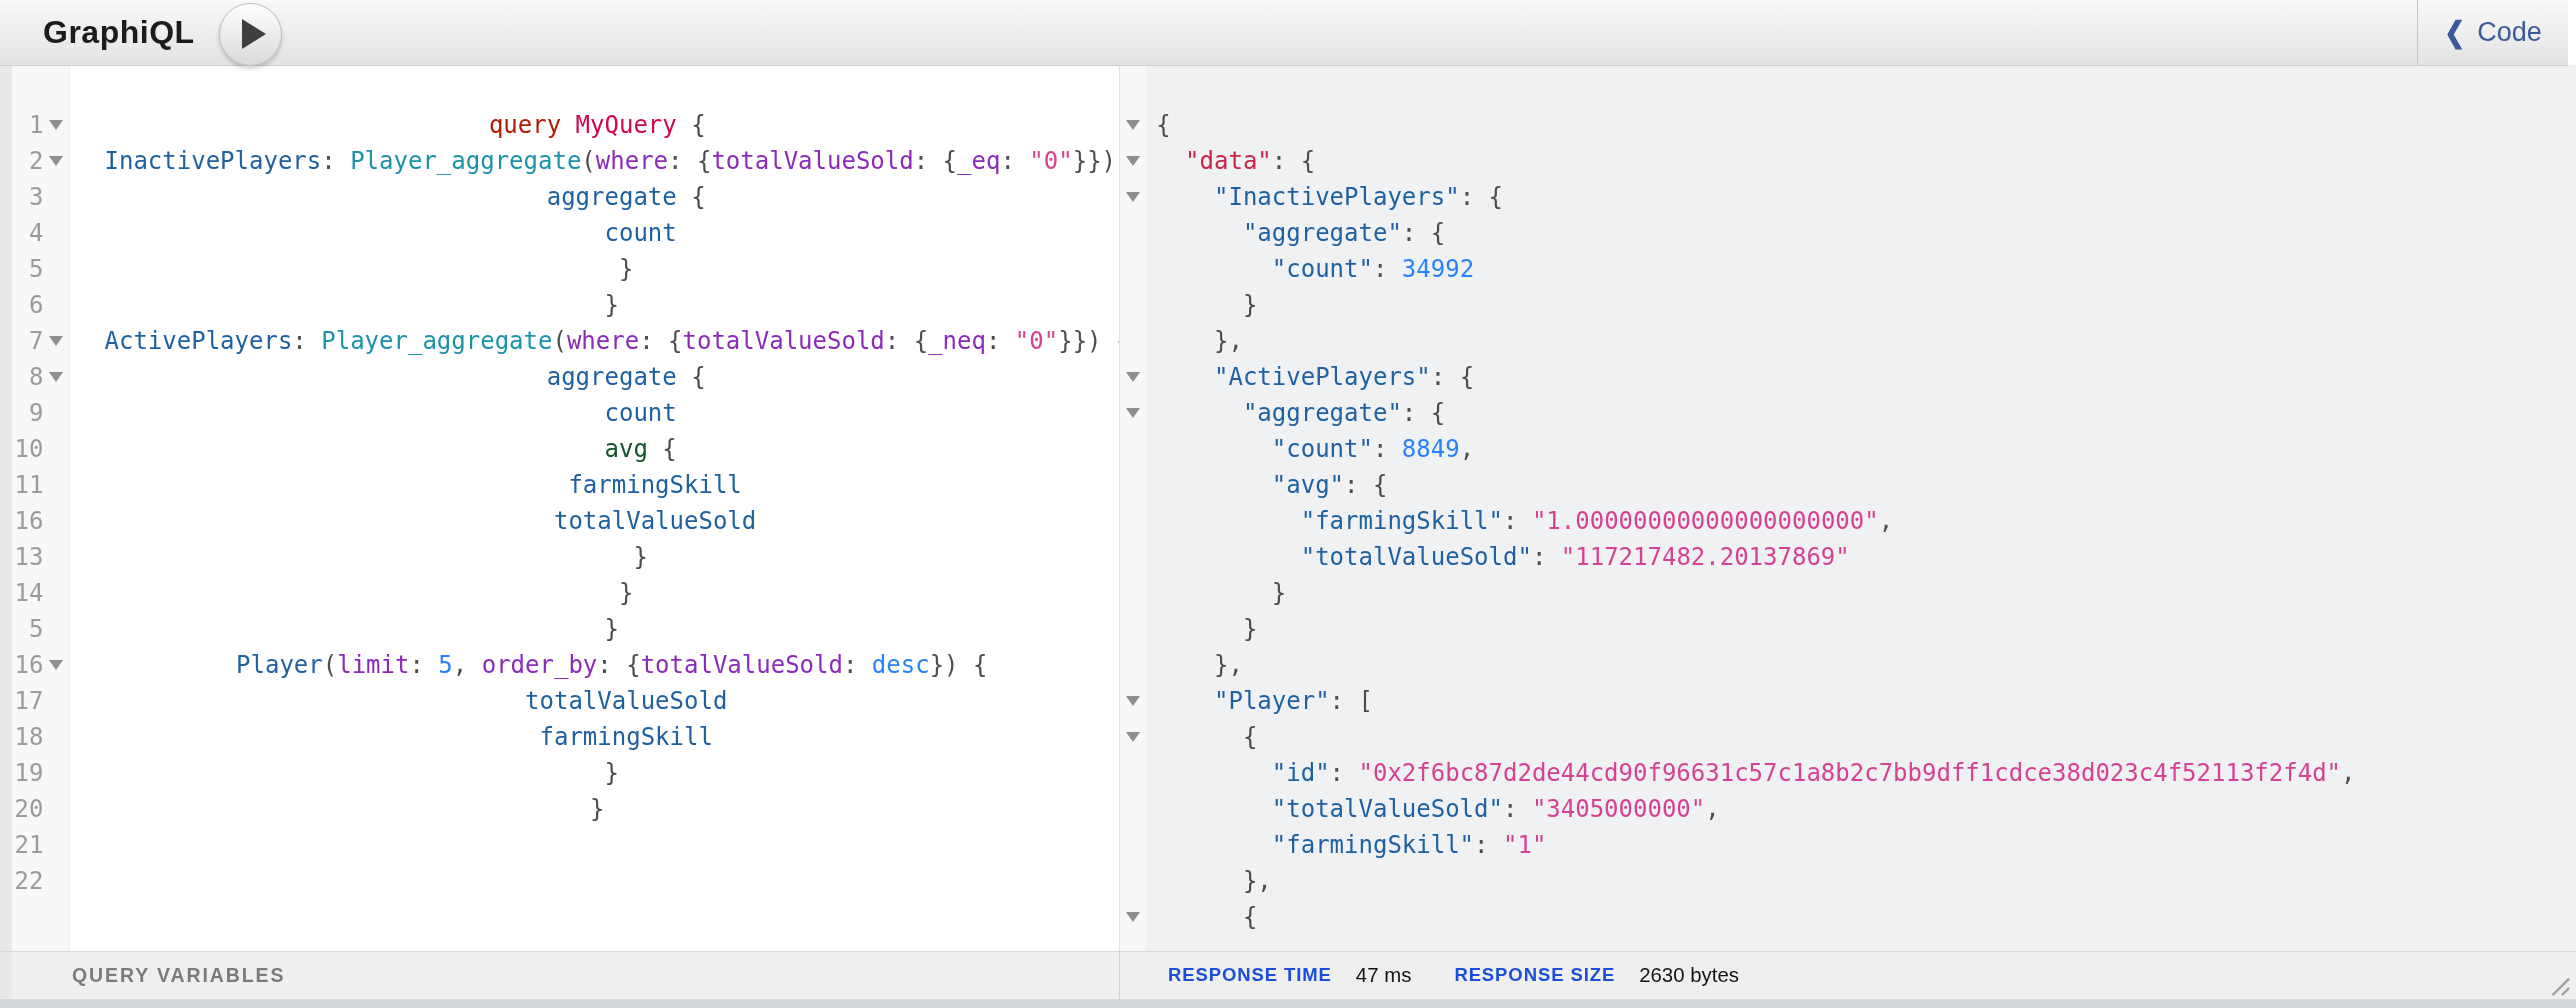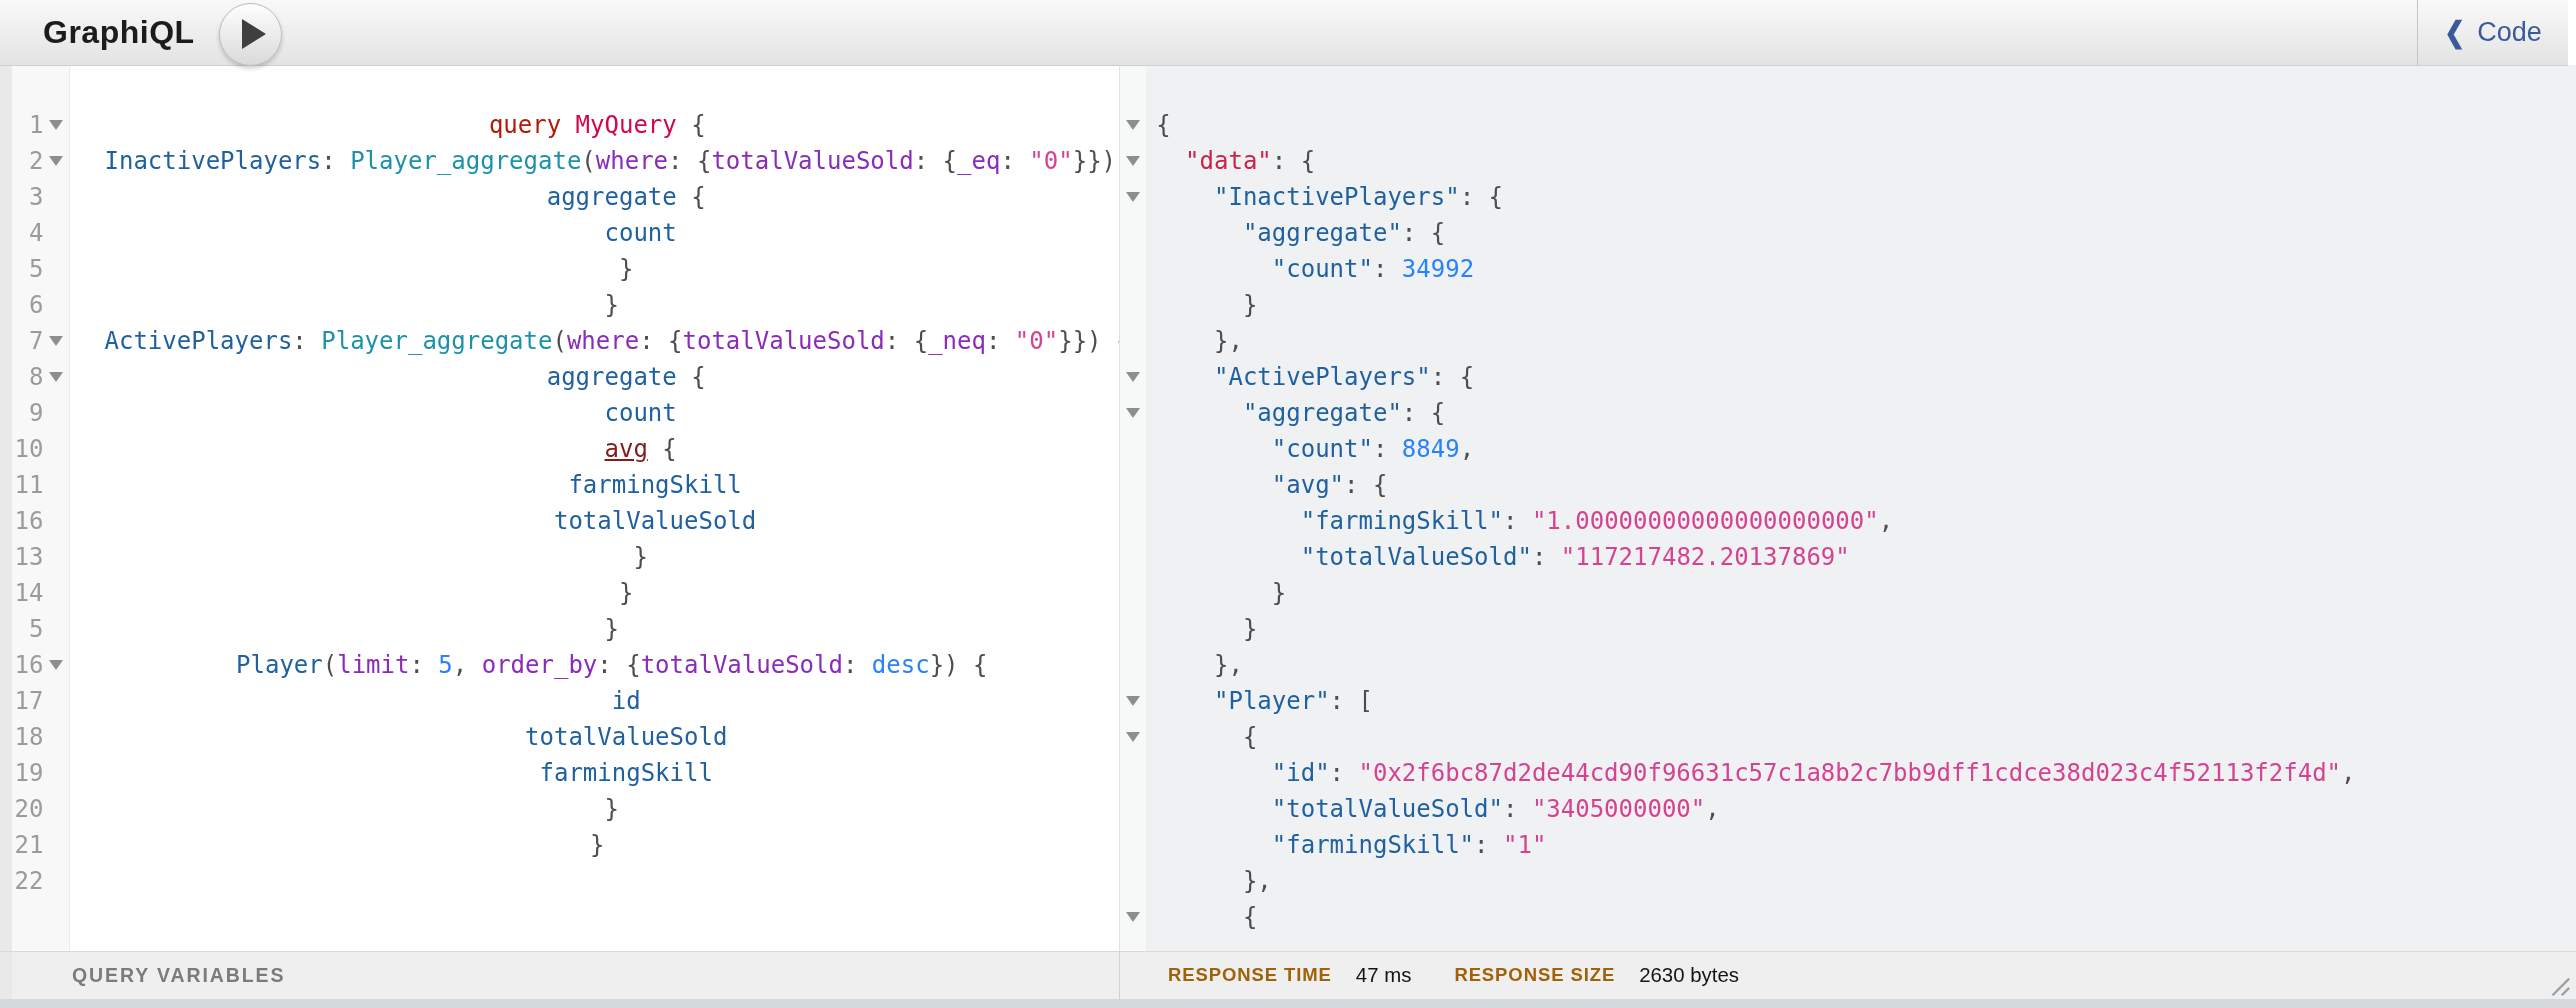--- a/index.html
+++ b/index.html
@@ -63,21 +63,21 @@
     width:1120px;box-sizing:border-box;flex:none;
     background:linear-gradient(90deg,#e9e9e9 0,#e9e9e9 12px,#efefef 12px);
     border-top:0.9px solid #d9d9d9;border-right:0.9px solid #d2d2d2;
     display:flex;align-items:center;cursor:pointer;
   }
   .qv{margin-left:72px;font-size:19.5px;font-weight:700;color:#7b7b7b;letter-spacing:1.9px;}
   .f-right{
     flex:1;background:#efefef;border-top:0.9px solid #d9d9d9;
     display:flex;align-items:center;position:relative;box-sizing:border-box;
   }
-  .rt-label{font-size:18.5px;font-weight:700;color:#a16207;letter-spacing:0.9px;white-space:nowrap;}
+  .rt-label{font-size:18.5px;font-weight:700;color:#1d4ed8;letter-spacing:0.9px;white-space:nowrap;}
   .rt-label.first{margin-left:48px;}
   .rt-label.second{margin-left:43px;}
   .rt-value{margin-left:24px;font-size:20.4px;color:#141414;white-space:nowrap;}
   .bottom-strip{position:absolute;bottom:0;left:0;right:0;height:10.2px;background:#d5d9dc;}
   .resize-handle{position:absolute;right:3.7px;bottom:11px;width:26px;height:24px;cursor:nwse-resize;z-index:30;}
 </style>
 </head>
 <body>
 
 <div class="toolbar">
@@ -196,28 +196,27 @@
     <div class="code" id="editor-code">
         <div class="cm-line"><span style="color: rgb(177, 26, 4);">query</span><span style="color: rgb(0, 0, 0);"> </span><span style="color: rgb(210, 5, 78);">MyQuery</span><span style="color: rgb(77, 77, 77);"> {</span></div>
         <div class="cm-line"><span style="color: rgb(0, 0, 0);">  </span><span style="color: rgb(31, 97, 160);">InactivePlayers</span><span style="color: rgb(77, 77, 77);">: </span><span style="color: rgb(28, 146, 169);">Player_aggregate</span><span style="color: rgb(77, 77, 77);">(</span><span style="color: rgb(139, 43, 185);">where</span><span style="color: rgb(77, 77, 77);">: {</span><span style="color: rgb(139, 43, 185);">totalValueSold</span><span style="color: rgb(77, 77, 77);">: {</span><span style="color: rgb(139, 43, 185);">_eq</span><span style="color: rgb(77, 77, 77);">: </span><span style="color: rgb(214, 66, 146);">"0"</span><span style="color: rgb(77, 77, 77);">}}) {</span></div>
         <div class="cm-line"><span style="color: rgb(0, 0, 0);">    </span><span style="color: rgb(31, 97, 160);">aggregate</span><span style="color: rgb(77, 77, 77);"> {</span></div>
         <div class="cm-line"><span style="color: rgb(0, 0, 0);">      </span><span style="color: rgb(31, 97, 160);">count</span></div>
         <div class="cm-line"><span style="color: rgb(0, 0, 0);">    </span><span style="color: rgb(77, 77, 77);">}</span></div>
         <div class="cm-line"><span style="color: rgb(0, 0, 0);">  </span><span style="color: rgb(77, 77, 77);">}</span></div>
         <div class="cm-line"><span style="color: rgb(0, 0, 0);">  </span><span style="color: rgb(31, 97, 160);">ActivePlayers</span><span style="color: rgb(77, 77, 77);">: </span><span style="color: rgb(28, 146, 169);">Player_aggregate</span><span style="color: rgb(77, 77, 77);">(</span><span style="color: rgb(139, 43, 185);">where</span><span style="color: rgb(77, 77, 77);">: {</span><span style="color: rgb(139, 43, 185);">totalValueSold</span><span style="color: rgb(77, 77, 77);">: {</span><span style="color: rgb(139, 43, 185);">_neq</span><span style="color: rgb(77, 77, 77);">: </span><span style="color: rgb(214, 66, 146);">"0"</span><span style="color: rgb(77, 77, 77);">}}) {</span></div>
         <div class="cm-line"><span style="color: rgb(0, 0, 0);">    </span><span style="color: rgb(31, 97, 160);">aggregate</span><span style="color: rgb(77, 77, 77);"> {</span></div>
         <div class="cm-line"><span style="color: rgb(0, 0, 0);">      </span><span style="color: rgb(31, 97, 160);">count</span></div>
-        <div class="cm-line"><span style="color: rgb(0, 0, 0);">      </span><span style="color: #7f1d1d; text-decoration: underline;">avg</span><span style="color: rgb(77, 77, 77);"> {</span></div>
+        <div class="cm-line"><span style="color: rgb(0, 0, 0);">      </span><span style="color: #14532d;">avg</span><span style="color: rgb(77, 77, 77);"> {</span></div>
         <div class="cm-line"><span style="color: rgb(0, 0, 0);">        </span><span style="color: rgb(31, 97, 160);">farmingSkill</span></div>
         <div class="cm-line"><span style="color: rgb(0, 0, 0);">        </span><span style="color: rgb(31, 97, 160);">totalValueSold</span></div>
         <div class="cm-line"><span style="color: rgb(0, 0, 0);">      </span><span style="color: rgb(77, 77, 77);">}</span></div>
         <div class="cm-line"><span style="color: rgb(0, 0, 0);">    </span><span style="color: rgb(77, 77, 77);">}</span></div>
         <div class="cm-line"><span style="color: rgb(0, 0, 0);">  </span><span style="color: rgb(77, 77, 77);">}</span></div>
         <div class="cm-line"><span style="color: rgb(0, 0, 0);">  </span><span style="color: rgb(31, 97, 160);">Player</span><span style="color: rgb(77, 77, 77);">(</span><span style="color: rgb(139, 43, 185);">limit</span><span style="color: rgb(77, 77, 77);">: </span><span style="color: rgb(40, 130, 249);">5</span><span style="color: rgb(77, 77, 77);">, </span><span style="color: rgb(139, 43, 185);">order_by</span><span style="color: rgb(77, 77, 77);">: {</span><span style="color: rgb(139, 43, 185);">totalValueSold</span><span style="color: rgb(77, 77, 77);">: </span><span style="color: rgb(40, 130, 249);">desc</span><span style="color: rgb(77, 77, 77);">}) {</span></div>
-        <div class="cm-line"><span style="color: rgb(0, 0, 0);">    </span><span style="color: rgb(31, 97, 160);">id</span></div>
         <div class="cm-line"><span style="color: rgb(0, 0, 0);">    </span><span style="color: rgb(31, 97, 160);">totalValueSold</span></div>
         <div class="cm-line"><span style="color: rgb(0, 0, 0);">    </span><span style="color: rgb(31, 97, 160);">farmingSkill</span></div>
         <div class="cm-line"><span style="color: rgb(0, 0, 0);">  </span><span style="color: rgb(77, 77, 77);">}</span></div>
         <div class="cm-line"><span style="color: rgb(77, 77, 77);">}</span></div>
         <div class="cm-line"></div>
       </div>
   </div>
   <div class="response">
     <div class="r-gutter" id="response-gutter">
         <div class="g-row">

